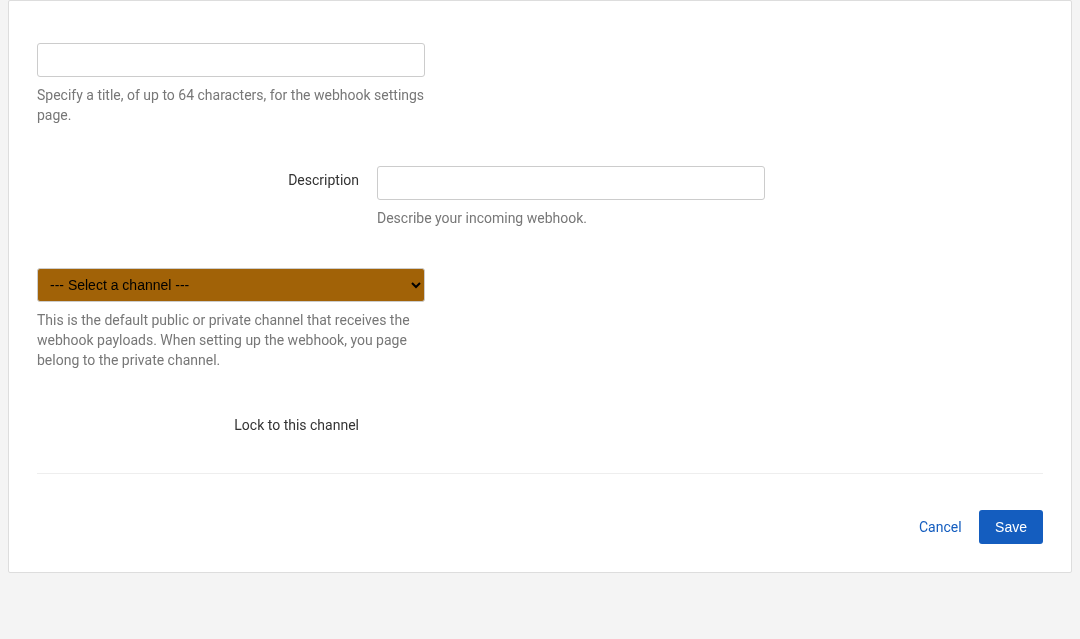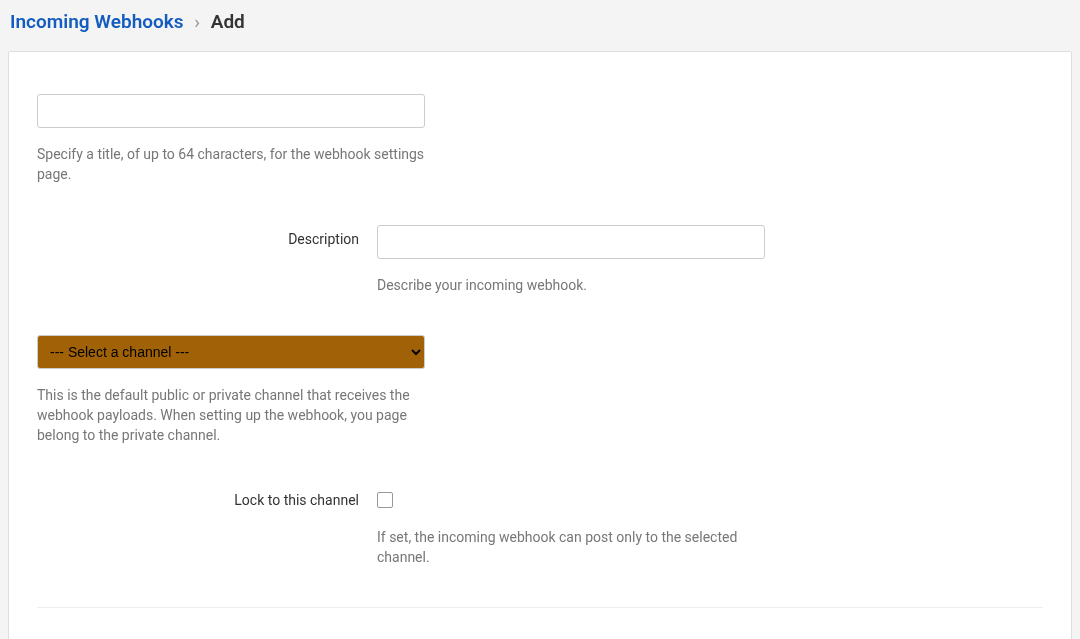--- a/index.html
+++ b/index.html
@@ -77,21 +77,21 @@
       height: 16px;
       margin-top: 6px;
       border: 1px solid #999;
       border-radius: 2px;
       appearance: none;
       -webkit-appearance: none;
       background: #fff;
       cursor: pointer;
     }
     .help-text {
-      margin-top: 16px;
+      margin-top: 8px;
       color: #777;
       font-size: 14px;
       line-height: 1.45;
     }
     .footer {
       border-top: 1px solid #eee;
       padding-top: 36px;
       text-align: right;
     }
     .footer .cancel {
@@ -109,25 +109,20 @@
       padding: 9px 16px;
       font-size: 14px;
       cursor: pointer;
     }
   </style>
 </head>
 <body>
 
 <div class="container">
 
-  <div class="breadcrumb">
-    <a href="#">Incoming Webhooks</a>
-    <span class="sep">›</span>
-    <span class="current">Add</span>
-  </div>
 
   <div class="panel">
 
     <div class="form-row">
       <div class="form-field">
         <input type="text" value="" style="">
         <div class="help-text">Specify a title, of up to 64 characters, for the webhook settings page.</div>
       </div>
     </div>
 
@@ -143,24 +138,20 @@
       <div class="form-field">
         <select>
           <option>--- Select a channel ---</option>
         </select>
         <div class="help-text">This is the default public or private channel that receives the webhook payloads. When setting up the webhook, you page belong to the private channel.</div>
       </div>
     </div>
 
     <div class="form-row">
       <div class="form-label">Lock to this channel</div>
-      <div class="form-field">
-        <input type="checkbox" style="">
-        <div class="help-text">If set, the incoming webhook can post only to the selected channel.</div>
-      </div>
     </div>
 
     <div class="footer">
       <a class="cancel">Cancel</a>
       <button class="save">Save</button>
     </div>
 
   </div>
 
 </div>

